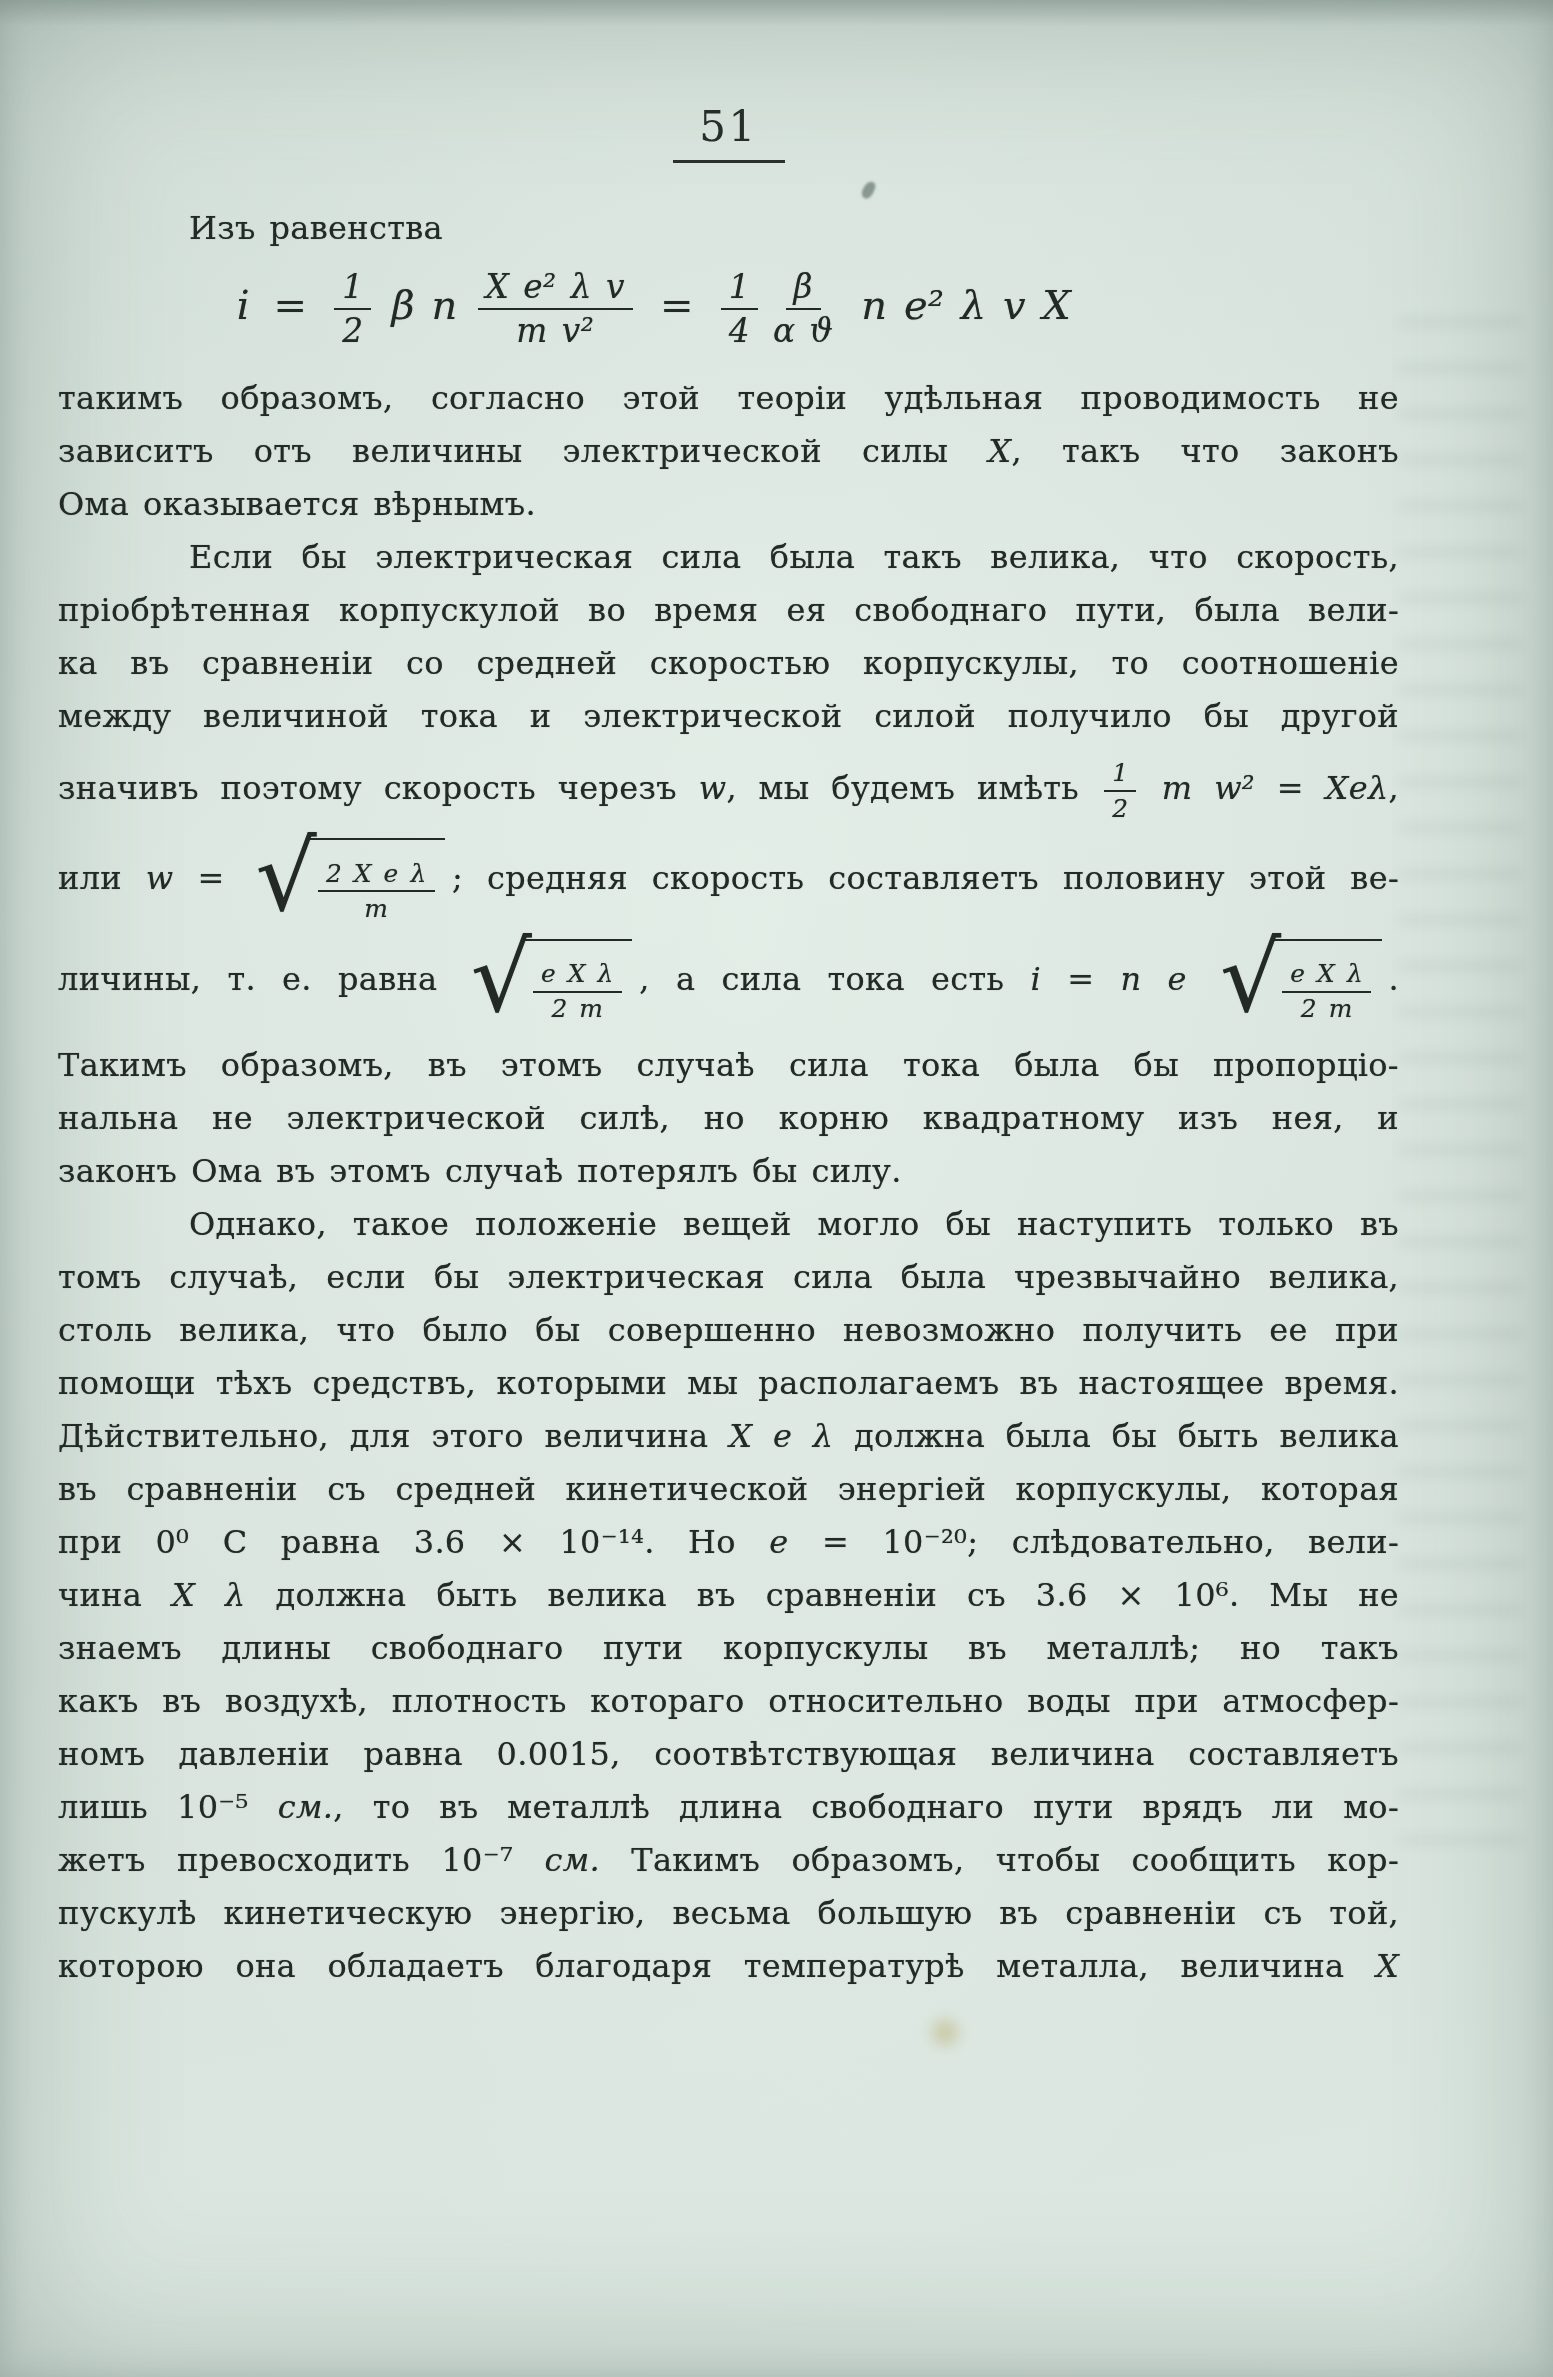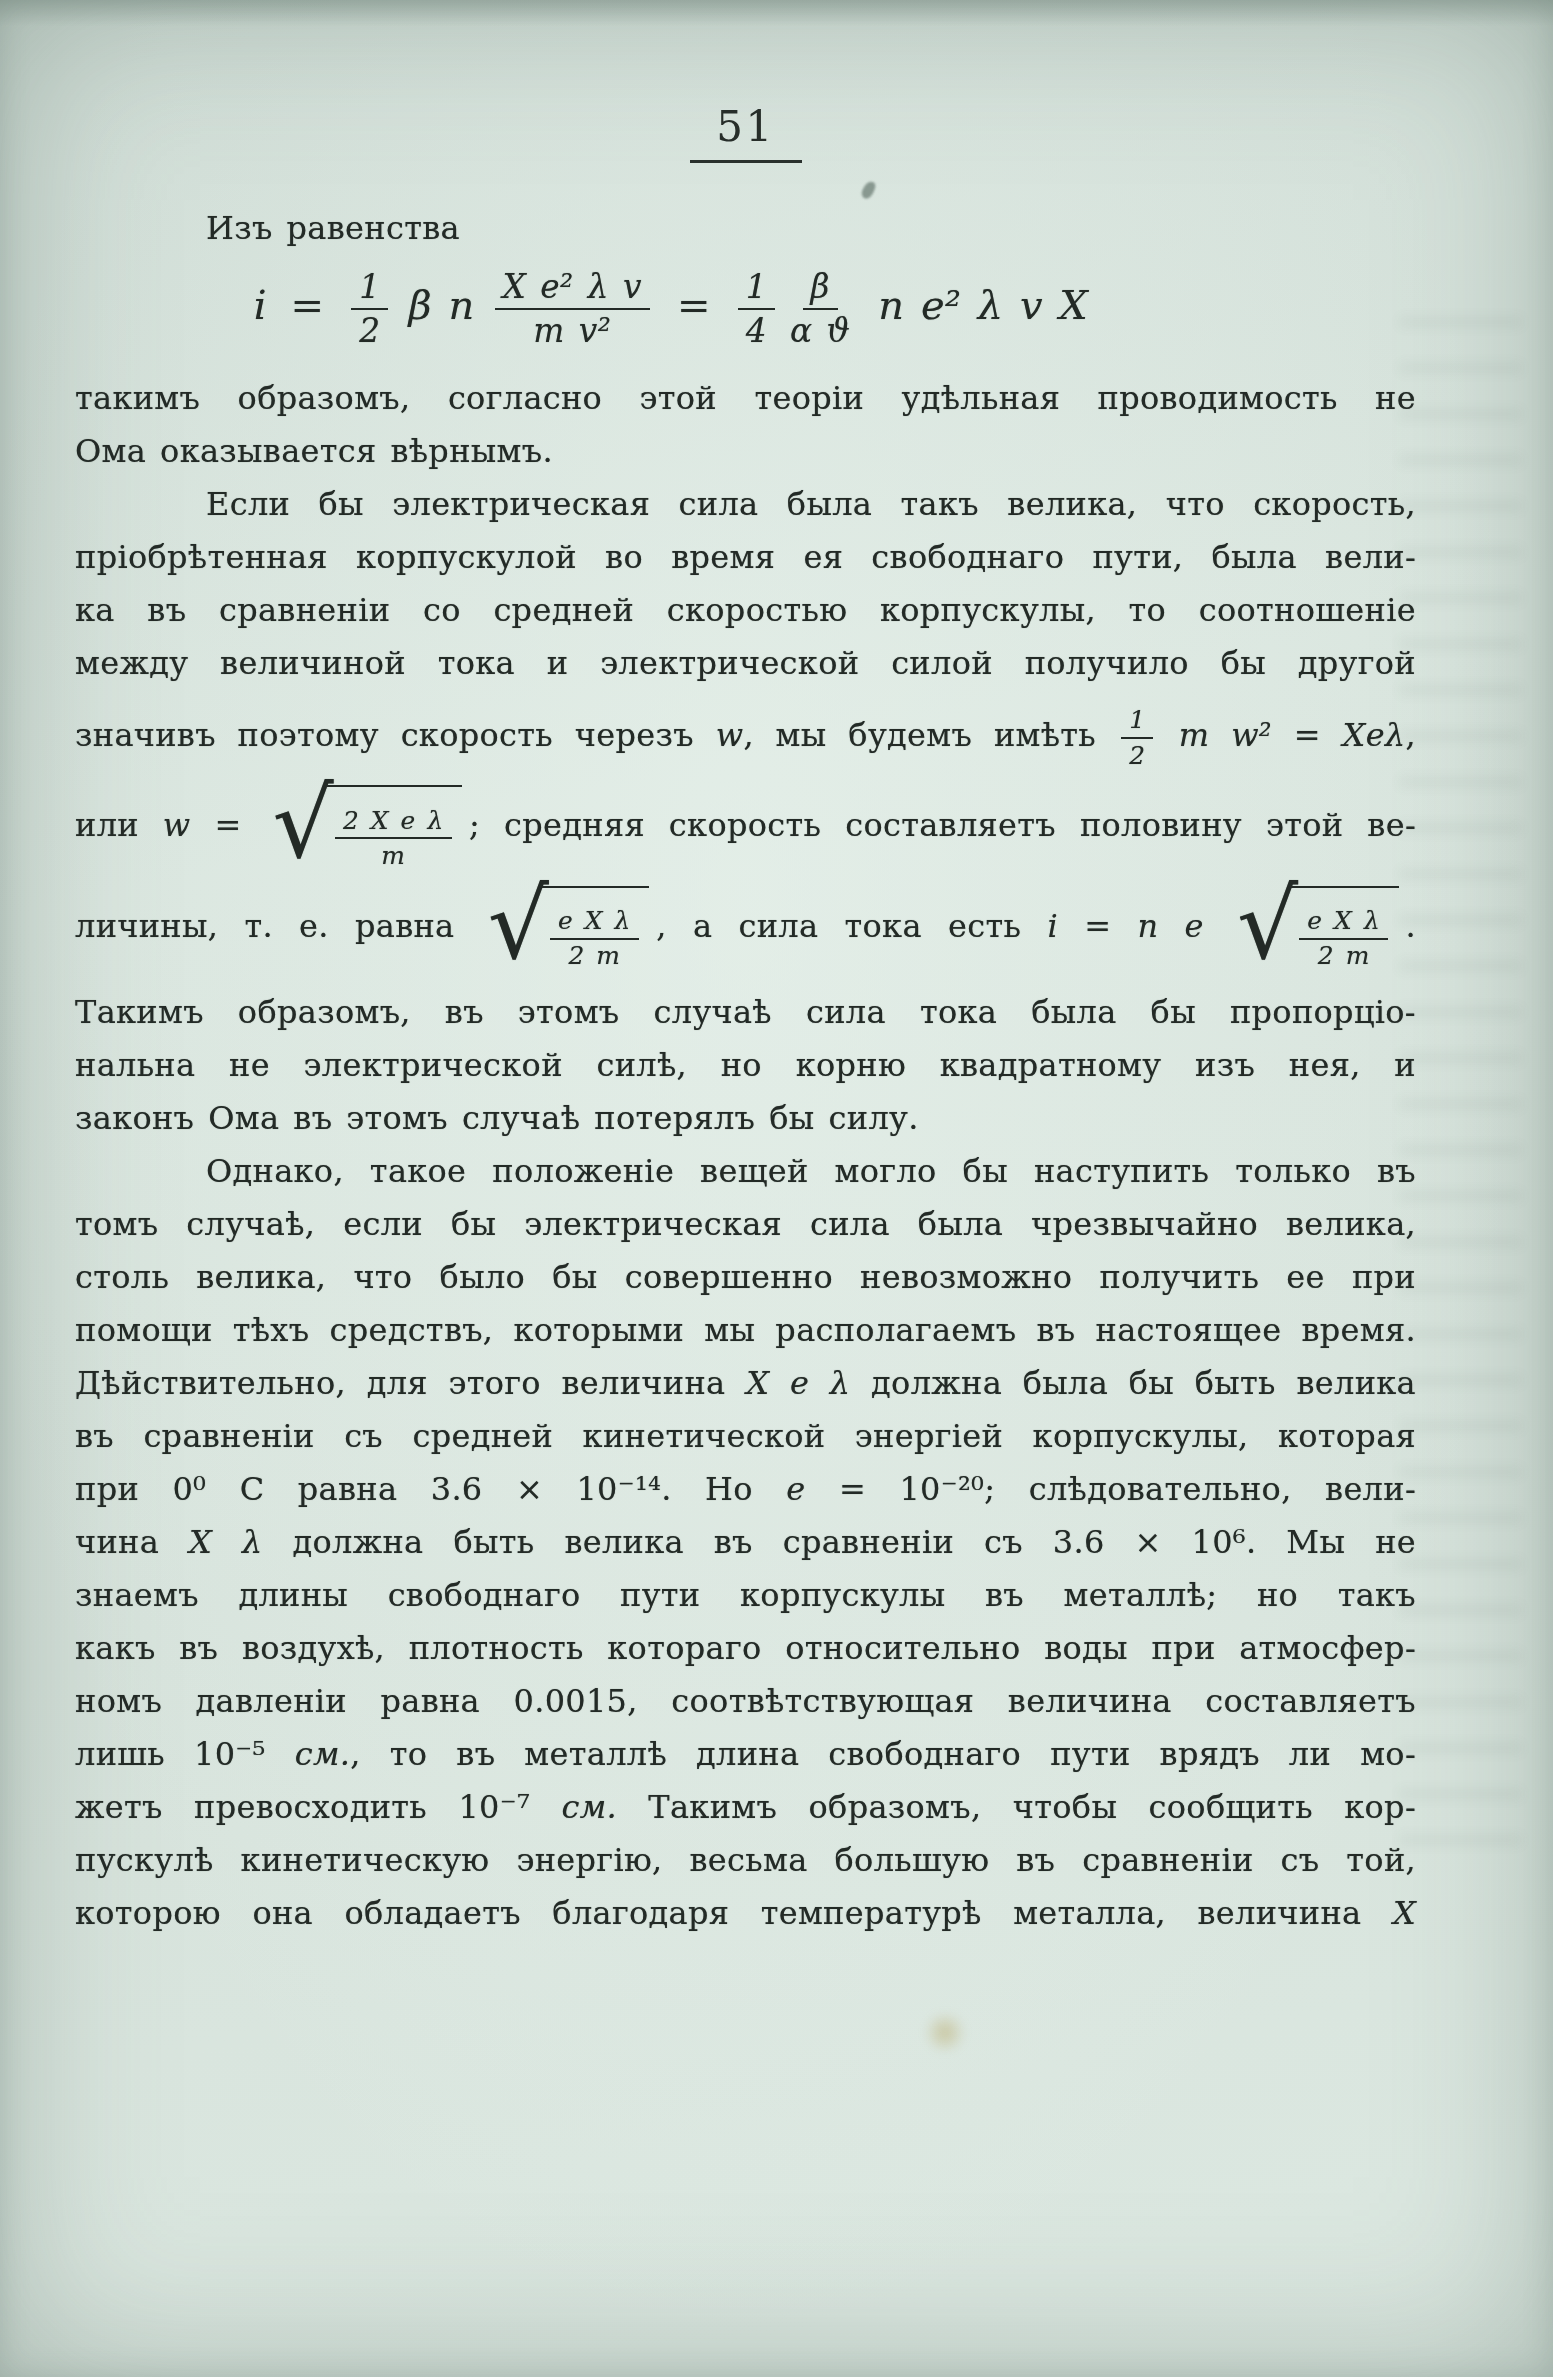--- a/index.html
+++ b/index.html
@@ -21,21 +21,21 @@
   .edge-top{ position:absolute; top:0; left:0; right:0; height:26px;
     background:linear-gradient(rgba(110,130,120,.38), rgba(0,0,0,0)); }
   .stain-a{ position:absolute; left:922px; top:2013px; width:46px; height:39px;
     background:radial-gradient(circle, rgba(172,148,62,.38), rgba(0,0,0,0) 70%); filter:blur(4.4px); }
   .stain-b{ position:absolute; left:863px; top:181px; width:10.5px; height:17.5px;
     background:rgba(55,75,66,.5); border-radius:65% 35% 55% 45%; filter:blur(1.3px); transform:rotate(22deg); }
   .stain-c{ position:absolute; left:1399px; top:316px; width:123px; height:1534px; opacity:.06;
     background:repeating-linear-gradient(rgba(60,80,70,.9) 0 12.3px, rgba(0,0,0,0) 12.3px 46px); filter:blur(6.1px); }
 
   .textblock{
-    position:absolute; left:75px; top:0; width:1341px;
+    position:absolute; left:58px; top:0; width:1341px;
   }
 
   .pagenum-wrap{ margin-top:102px; text-align:center; }
   .pagenum{ font-size:42px; letter-spacing:2.6px; color:#272e2a; }
   .pagenum-rule{ width:112px; border-top:3.1px solid #2a312d; margin:8.8px auto 0; }
 
   .body-text{
     font-size:32px;
     line-height:53px;
     letter-spacing:0.3px;
@@ -97,20 +97,21 @@
             <span class="fnum">X e² λ v</span>
             <span class="fden">m v²</span>
           </span><span class="t"> = </span><span class="frac">
             <span class="fnum">1</span>
             <span class="fden">4</span>
           </span><span class="frac">
             <span class="fnum">β</span>
             <span class="fden">α ϑ</span>
           </span><span class="mi"> n e² λ v X</span></div>
         <div class="line"><span class="t">такимъ образомъ, согласно этой теоріи удѣльная проводимость не</span></div>
+        <div class="line"><span class="t">зависитъ отъ величины электрической силы </span><span class="mi">X</span><span class="t">, такъ что законъ</span></div>
         <div class="line last"><span class="t">Ома оказывается вѣрнымъ.</span></div>
         <div class="line indent"><span class="t">Если бы электрическая сила была такъ велика, что скорость,</span></div>
         <div class="line"><span class="t">пріобрѣтенная корпускулой во время ея свободнаго пути, была вели-</span></div>
         <div class="line"><span class="t">ка въ сравненіи со средней скоростью корпускулы, то соотношеніе</span></div>
         <div class="line"><span class="t">между величиной тока и электрической силой получило бы другой</span></div>
         <div class="line tall"><span class="t">значивъ поэтому скорость черезъ </span><span class="mi">w</span><span class="t">, мы будемъ имѣть </span><span class="frac">
             <span class="fnum">1</span>
             <span class="fden">2</span>
           </span><span class="mi"> m w²</span><span class="t"> = </span><span class="mi">Xeλ</span><span class="t">,</span></div>
         <div class="line tall"><span class="t">или </span><span class="mi">w</span><span class="t"> = </span><span class="sqrt">

